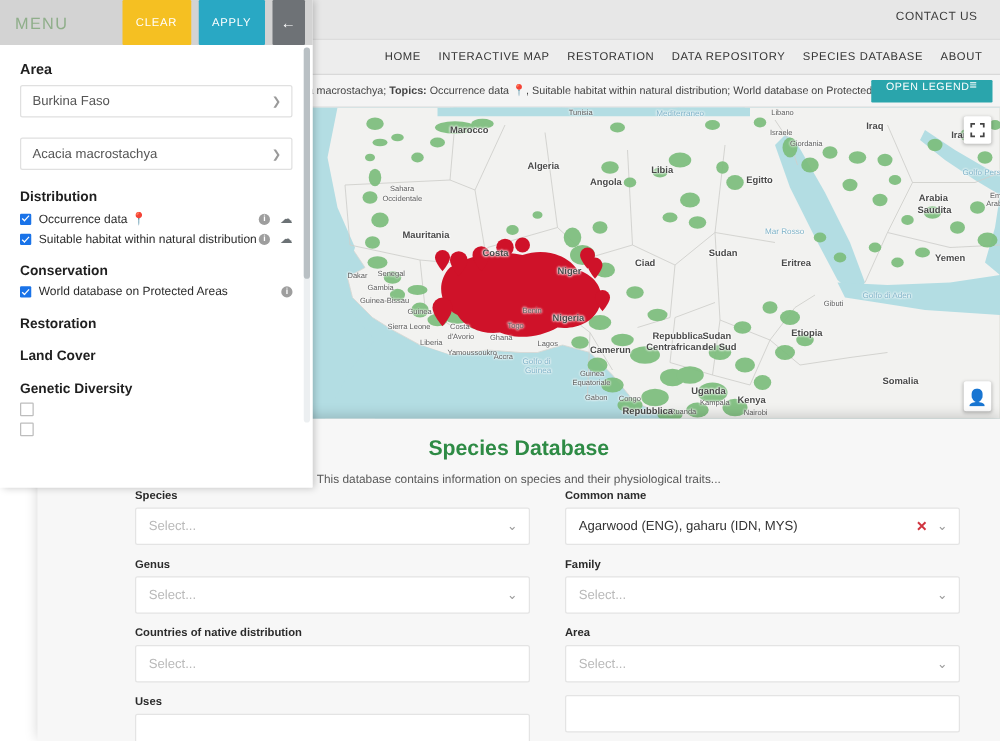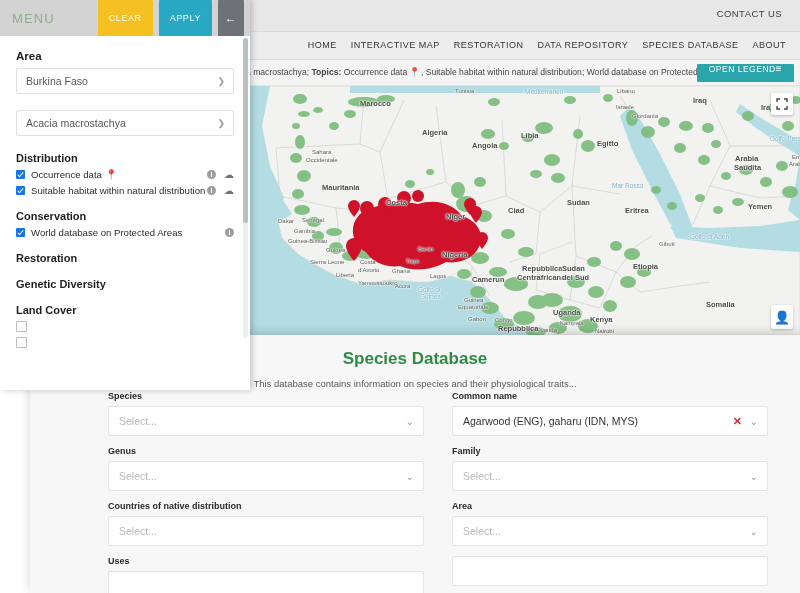--- a/index.html
+++ b/index.html
@@ -530,22 +530,22 @@
         </div>
         <div class="section-title spaced">Conservation</div>
         <div class="chk-row">
           <span class="chk"></span>
           <span class="chk-label">World database on Protected Areas</span>
           <span class="row-icons">
             <span class="i-info">i</span>
           </span>
         </div>
         <div class="section-title spaced">Restoration</div>
+        <div class="section-title spaced">Land Cover</div>
         <div class="section-title spaced">Genetic Diversity</div>
-        <div class="section-title spaced">Land Cover</div>
         <div class="chk-row">
           <span class="chk empty"></span>
           <span class="chk-label"></span>
           <span class="row-icons"></span>
         </div>
         <div class="chk-row">
           <span class="chk empty"></span>
           <span class="chk-label"></span>
           <span class="row-icons"></span>
         </div>

